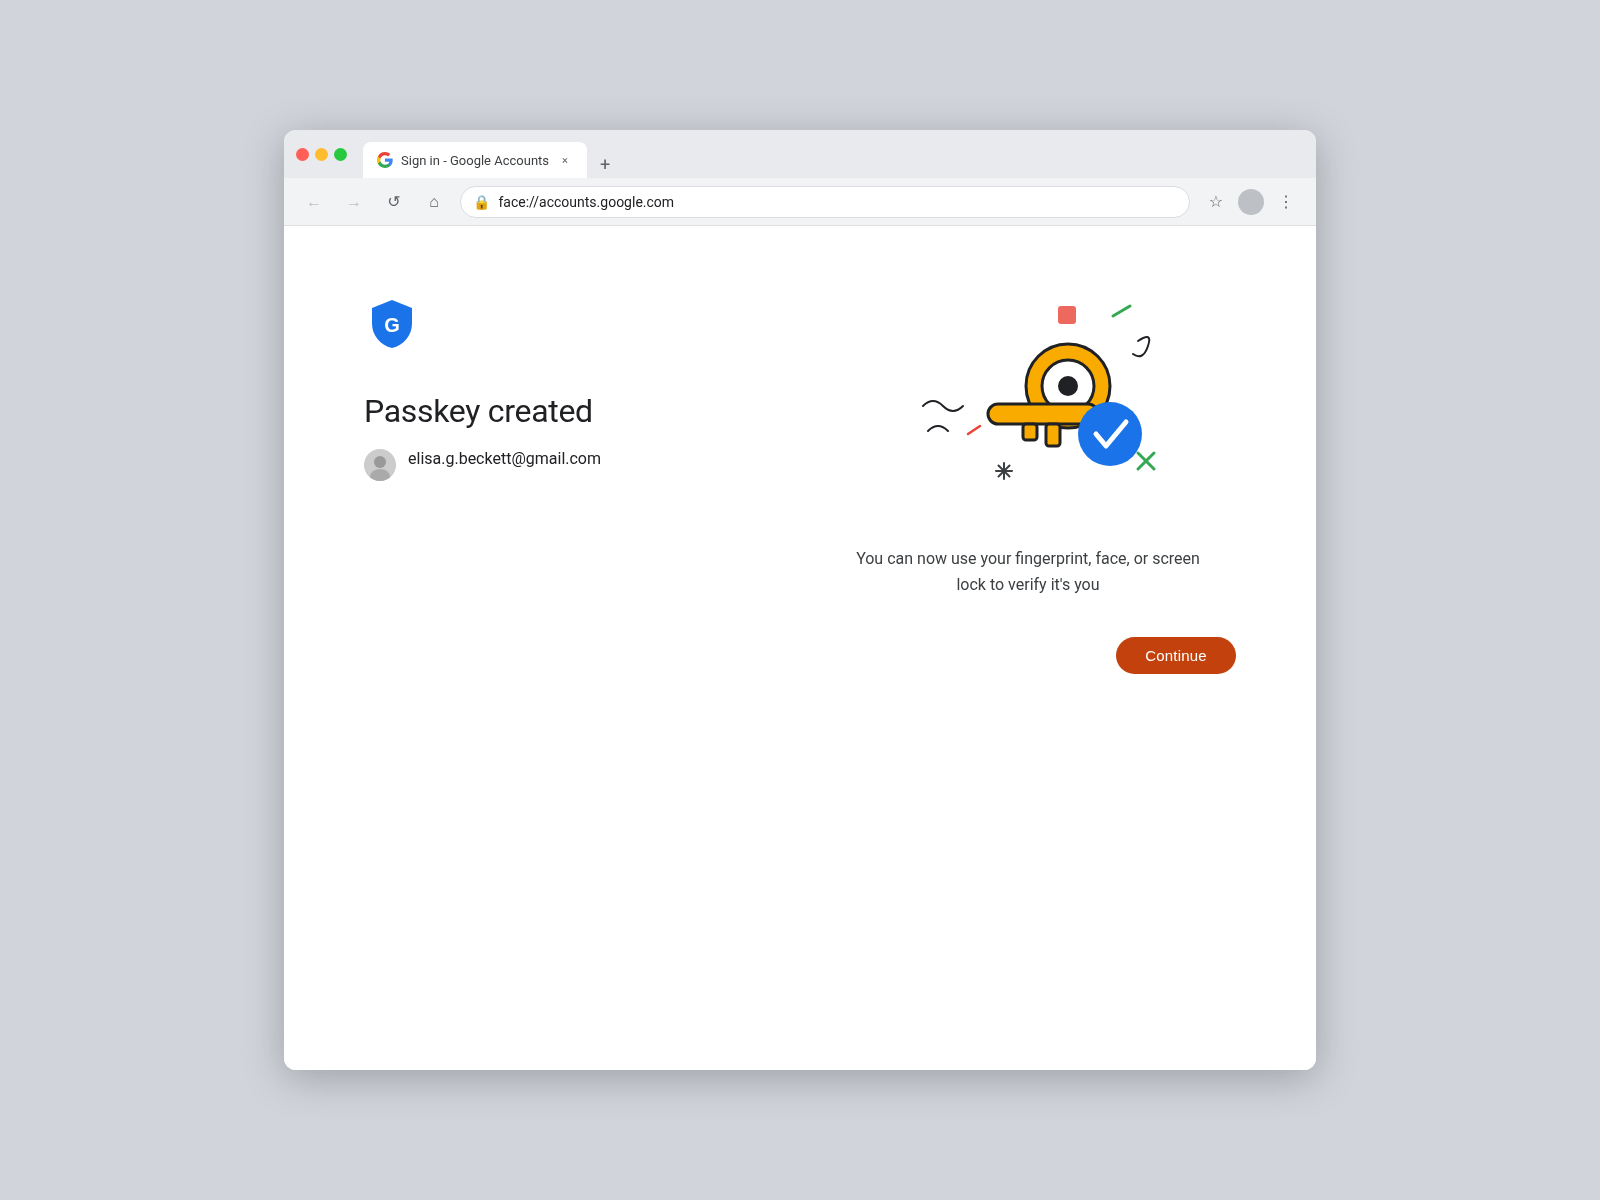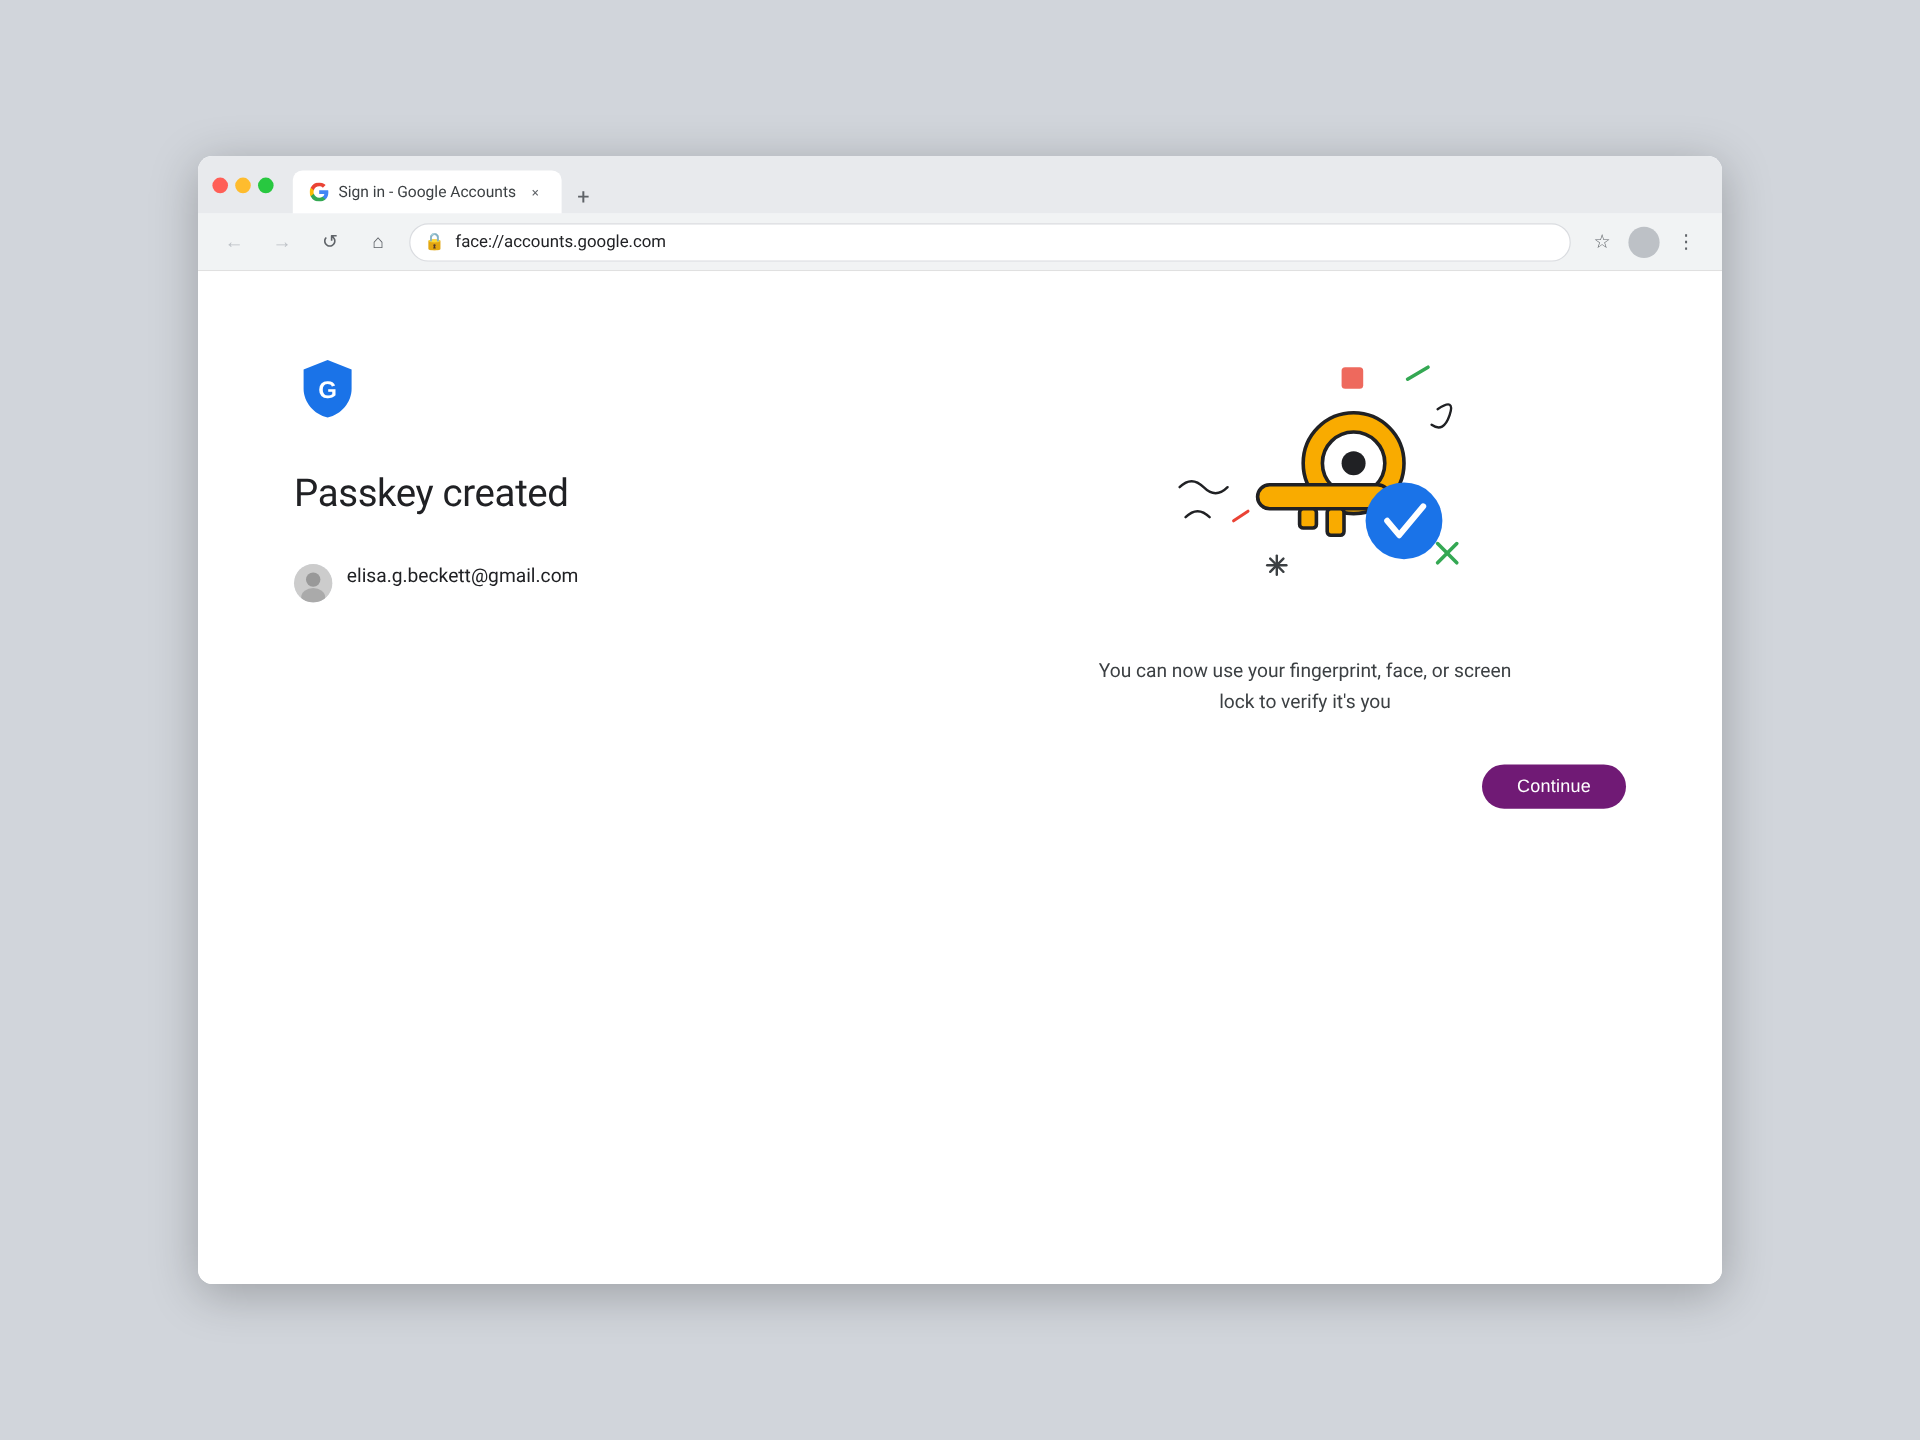--- a/index.html
+++ b/index.html
@@ -7,21 +7,21 @@
     body {
       background: #d1d5db;
       display: flex;
       justify-content: center;
       align-items: center;
       min-height: 100vh;
       font-family: -apple-system, BlinkMacSystemFont, 'Segoe UI', Roboto, Arial, sans-serif;
     }
 
     .browser-window {
-      width: 1270px;
+      width: 1032px;
       height: 940px;
       background: #ffffff;
       border-radius: 12px;
       box-shadow: 0 8px 40px rgba(0,0,0,0.25);
       overflow: hidden;
       display: flex;
       flex-direction: column;
     }
 
     
@@ -205,21 +205,21 @@
     .google-passkey-icon {
       width: 56px;
       height: 56px;
       margin-bottom: 40px;
     }
 
     .page-heading {
       font-size: 32px;
       font-weight: 400;
       color: #202124;
-      margin-bottom: 40px;
+      margin-bottom: 19px;
       letter-spacing: -0.3px;
     }
 
     .user-row {
       display: flex;
       gap: 12px;
     }
 
     .user-avatar {
       width: 32px;
@@ -254,21 +254,21 @@
 
     .description-text {
       font-size: 16px;
       color: #3c4043;
       text-align: center;
       line-height: 1.6;
       max-width: 360px;
     }
 
     .continue-btn {
-      background: #701a75;
+      background: #c2410c;
       color: #ffffff;
       border: none;
       border-radius: 20px;
       padding: 10px 28px;
       font-size: 15px;
       font-weight: 500;
       cursor: pointer;
       letter-spacing: 0.2px;
       align-self: flex-end;
       min-width: 120px;

